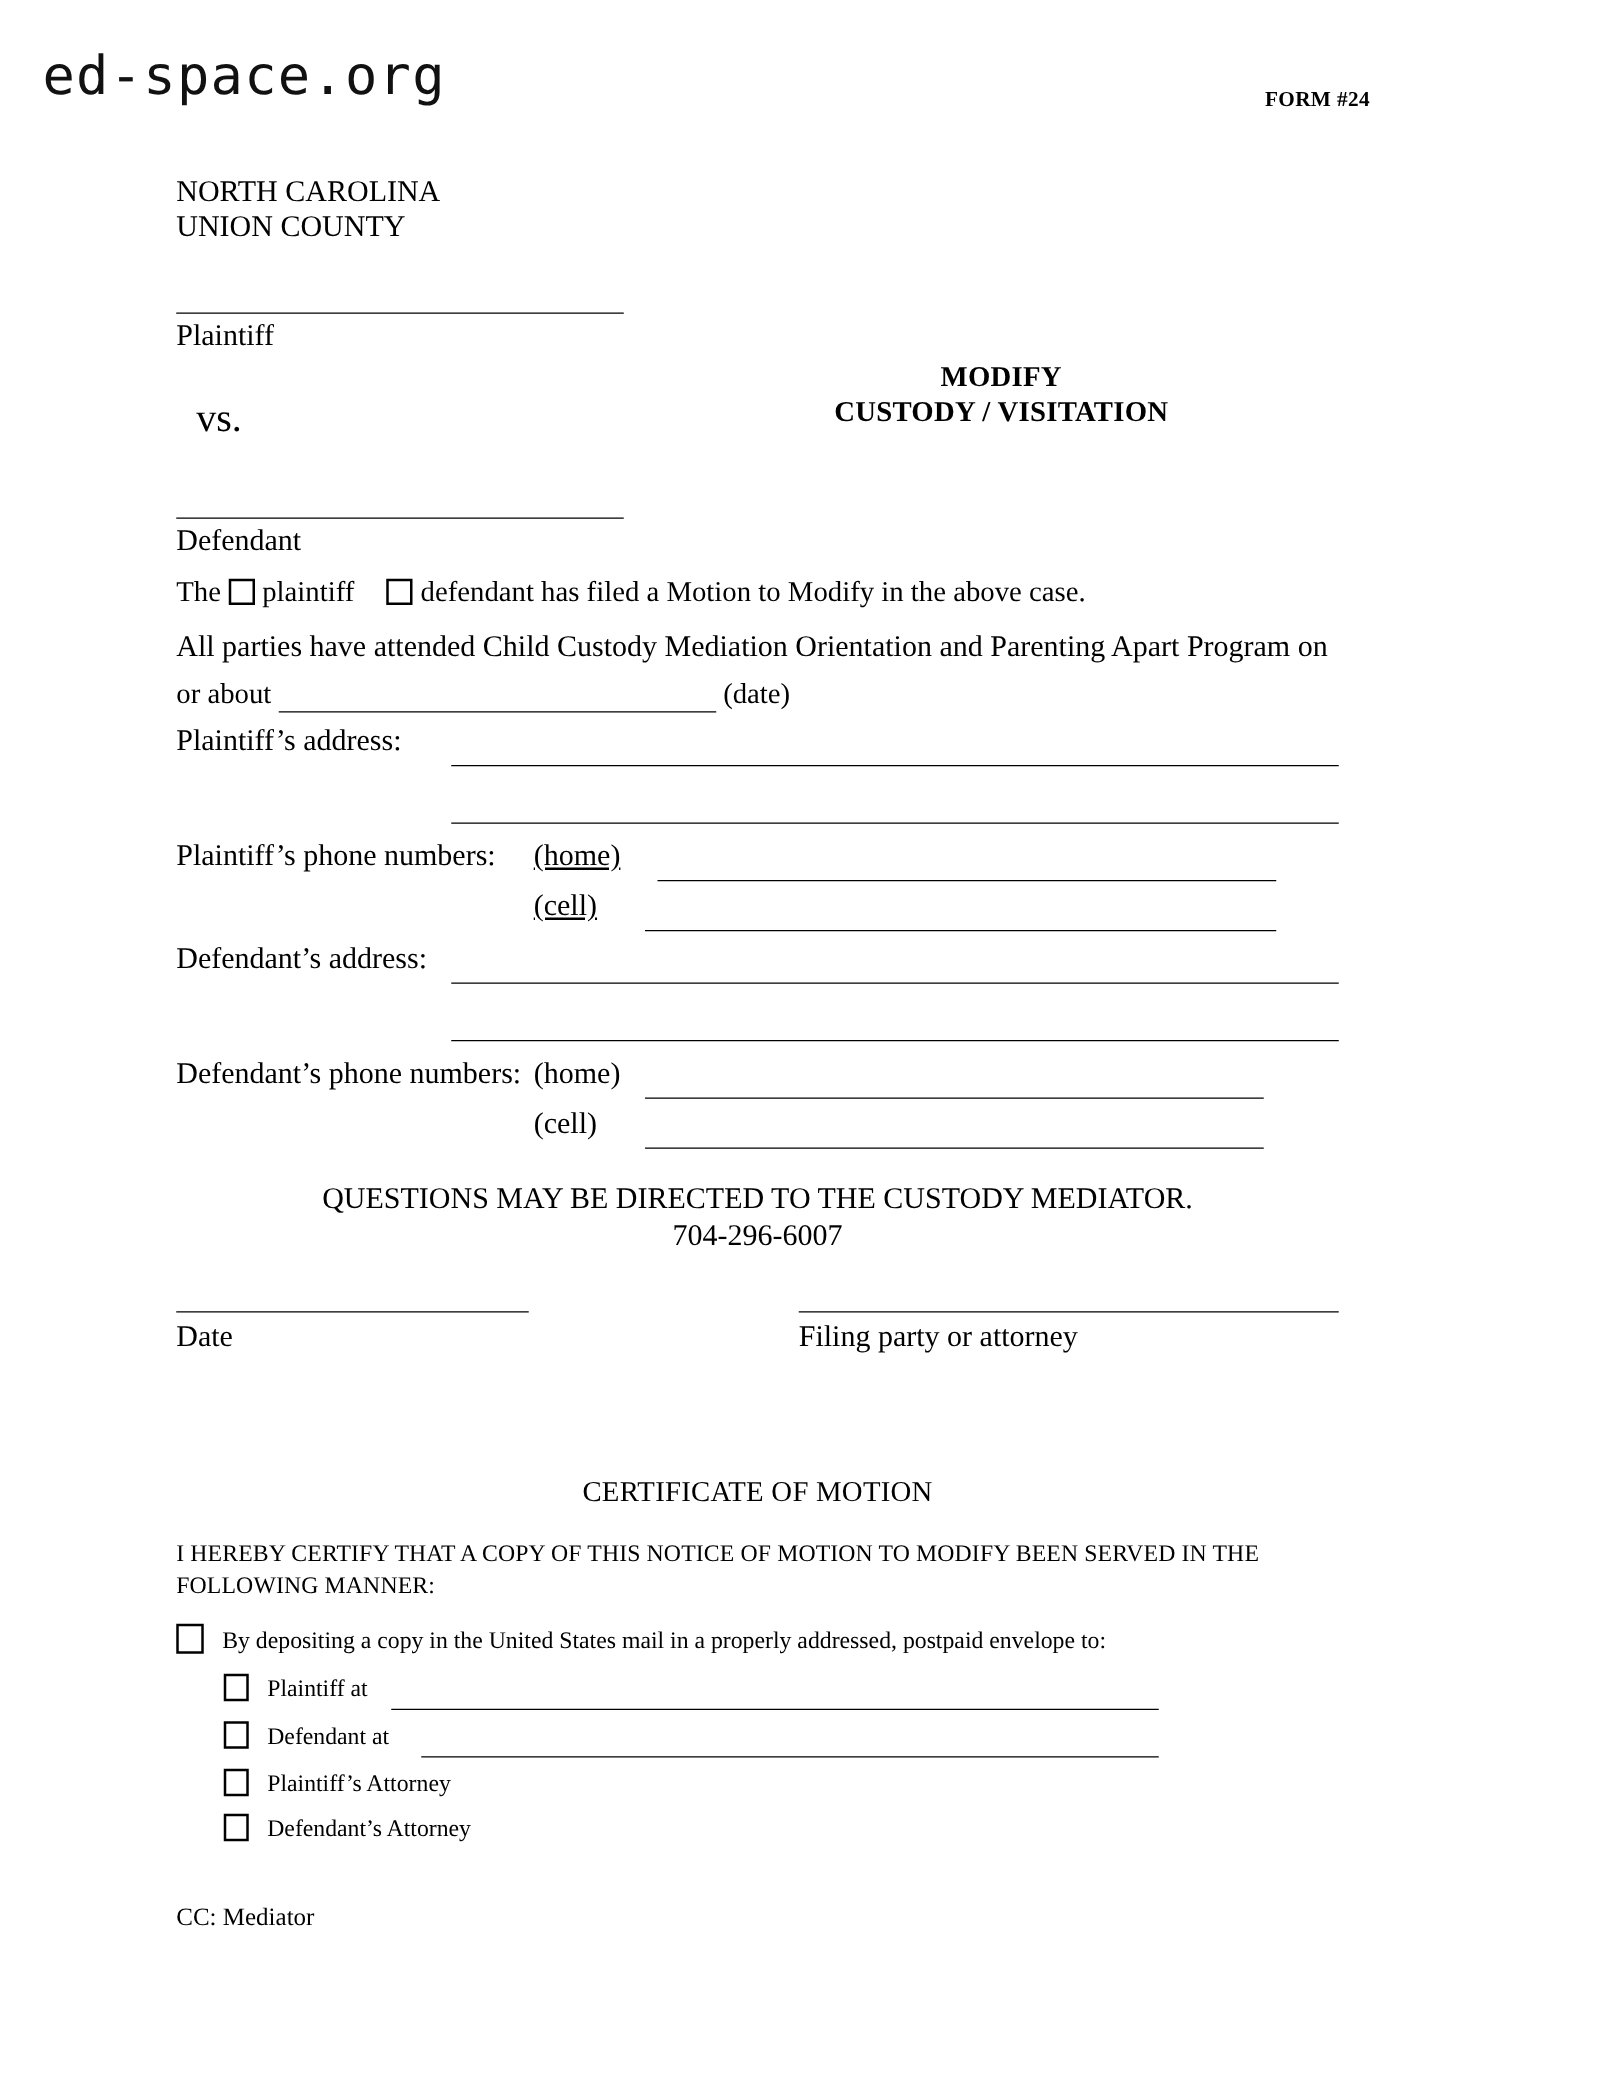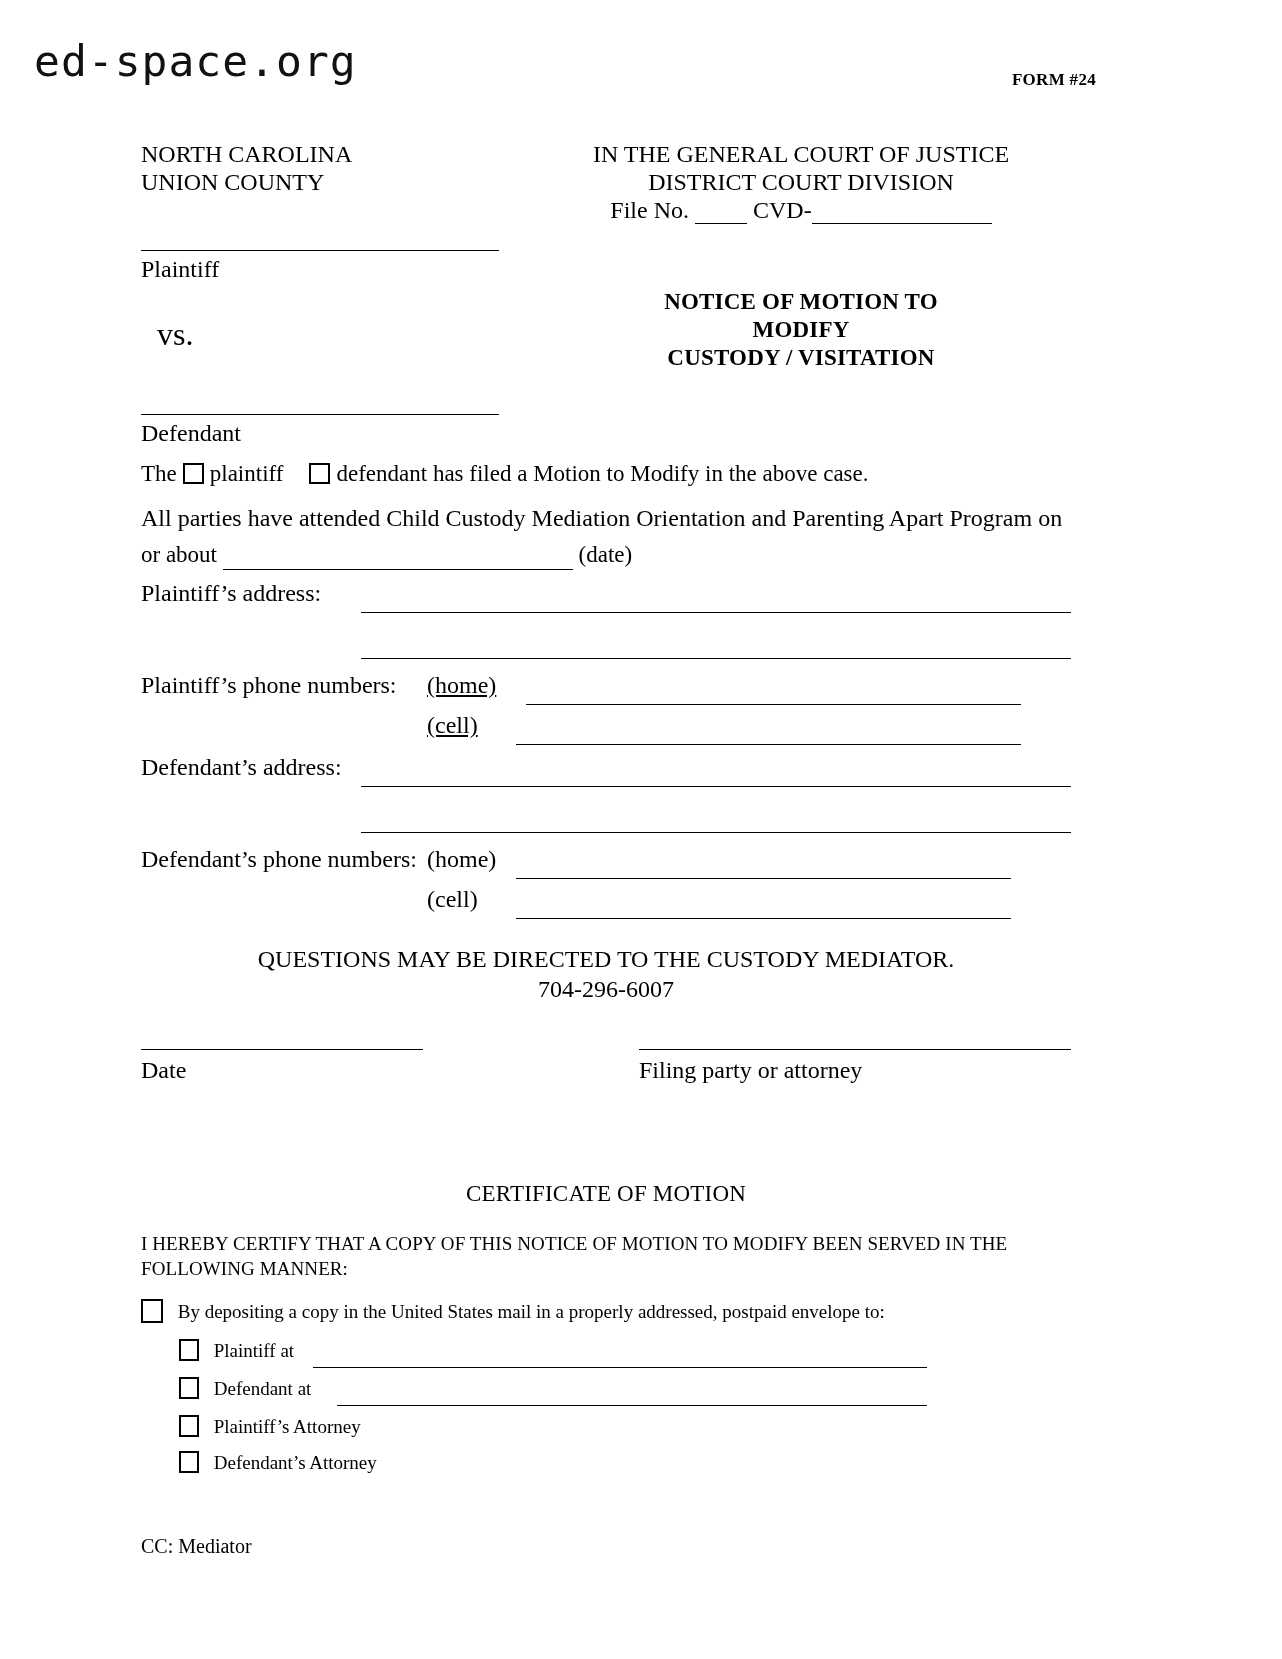--- a/index.html
+++ b/index.html
@@ -247,40 +247,30 @@
 
   <div class="form-number">FORM #24</div>
 
   <div class="content">
 
     <div class="caption">
       <div class="caption-left">
         <div>NORTH CAROLINA</div>
         <div>UNION COUNTY</div>
       </div>
-      <div class="caption-right">
-        <div>IN THE GENERAL COURT OF JUSTICE</div>
-        <div>DISTRICT COURT DIVISION</div>
-        <div class="fileno-row">
-          <span>File No.</span>
-          <span class="rule-inline rule-fileno-a"></span>
-          <span>CVD-</span><span class="rule-inline rule-fileno-b"></span>
-        </div>
-      </div>
     </div>
 
     <div class="party-block">
       <div class="party-rule" style="top:4px;"></div>
       <div class="party-label" style="top:10px;">Plaintiff</div>
       <div class="vs-label" style="top:70px;">vs.</div>
       <div class="party-rule" style="top:168px;"></div>
       <div class="party-label" style="top:174px;">Defendant</div>
 
       <div class="title-block">
-        <div>NOTICE OF MOTION TO</div>
         <div>MODIFY</div>
         <div>CUSTODY / VISITATION</div>
       </div>
     </div>
 
     <div class="line" style="margin-top:8px;">
       <span>The</span><span class="checkbox"></span><span>plaintiff</span><span class="checkbox" style="margin-left:26px;"></span><span>defendant</span>
       <span>has filed a Motion to Modify in the above case.</span>
     </div>
 
@@ -366,16 +356,16 @@
     <div class="cert-opt" style="margin-left:38px; height:36px;">
       <span class="cb-sm2"></span>
       <span style="margin-left:10px;">Plaintiff’s Attorney</span>
     </div>
 
     <div class="cert-opt" style="margin-left:38px; height:36px;">
       <span class="cb-sm2"></span>
       <span style="margin-left:10px;">Defendant’s Attorney</span>
     </div>
 
-    <div class="cc-line" style="margin-top:48px;">CC: Mediator</div>
+    <div class="cc-line" style="margin-top:36px;">CC: Mediator</div>
 
   </div>
 </div>
 
 </body></html>

